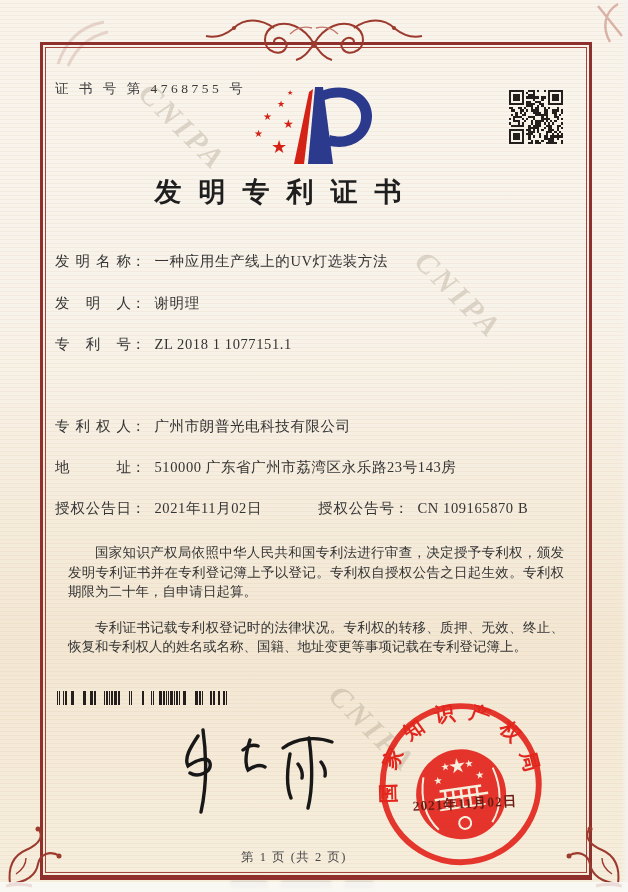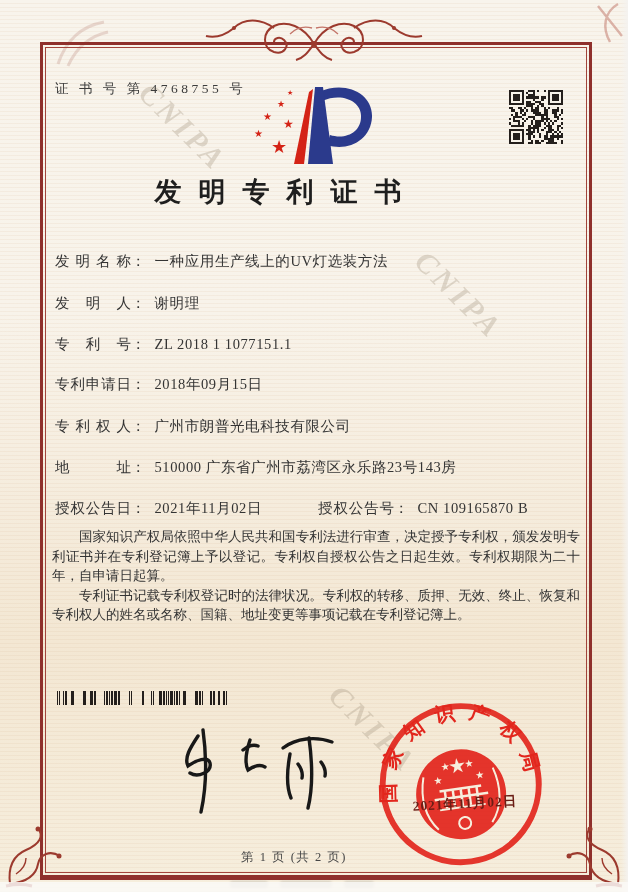--- a/index.html
+++ b/index.html
@@ -30,21 +30,21 @@
 
   .row{position:absolute;left:55px;font-size:14.5px;color:#343434;white-space:nowrap;}
   .r1{top:252px}.r2{top:294px}.r3{top:335px}.r4{top:375px}.r5{top:417px}.r6{top:458px}.r7{top:499px}
   .flabel{display:inline-block;width:76px;text-align:justify;text-align-last:justify;vertical-align:bottom;}
   .fcolon{margin-right:9px;}
   .fvalue{letter-spacing:.6px;text-align:center;}
   .g2{position:absolute;left:263px;top:0;}
 
   .paras{position:absolute;left:52px;top:527px;width:528px;font-size:13.5px;line-height:19.5px;
     color:#343434;text-align:justify;}
-  .paras p{margin:0;text-indent:2em;}
+  .paras p{margin:16px;text-indent:2em;}
 
   .barcode{position:absolute;left:55px;top:691px;width:175px;height:14px;}
 
   .signer{position:absolute;left:57px;top:745px;font-family:"Liberation Sans","DejaVu Sans",sans-serif;
     font-size:15px;font-weight:600;color:#2c2c2c;letter-spacing:3px;line-height:27px;}
   .signer div{white-space:nowrap;}
   .sig-svg{position:absolute;left:140px;top:726px;width:210px;height:92px;}
 
   .seal{position:absolute;left:376px;top:700px;width:172px;height:172px;transform:rotate(-8deg);}
   .seal-date{position:absolute;left:386px;top:795px;width:158px;text-align:center;font-size:13.5px;
@@ -473,23 +473,20 @@
 
   <div class="row r1">
     <span class="flabel">发明名称</span><span class="fcolon">：</span><span class="fvalue">一种应用生产线上的UV灯选装方法</span>
   </div>
   <div class="row r2">
     <span class="flabel">发明人</span><span class="fcolon">：</span><span class="fvalue">谢明理</span>
   </div>
   <div class="row r3">
     <span class="flabel">专利号</span><span class="fcolon">：</span><span class="fvalue">ZL 2018 1 1077151.1</span>
   </div>
-  <div class="row r4">
-    <span class="flabel">专利申请日</span><span class="fcolon">：</span><span class="fvalue">2018年09月15日</span>
-  </div>
   <div class="row r5">
     <span class="flabel">专利权人</span><span class="fcolon">：</span><span class="fvalue">广州市朗普光电科技有限公司</span>
   </div>
   <div class="row r6">
     <span class="flabel">地址</span><span class="fcolon">：</span><span class="fvalue">510000 广东省广州市荔湾区永乐路23号143房</span>
   </div>
   <div class="row r7">
     <span>
       <span class="flabel">授权公告日</span><span class="fcolon">：</span><span class="fvalue">2021年11月02日</span>
     </span>

